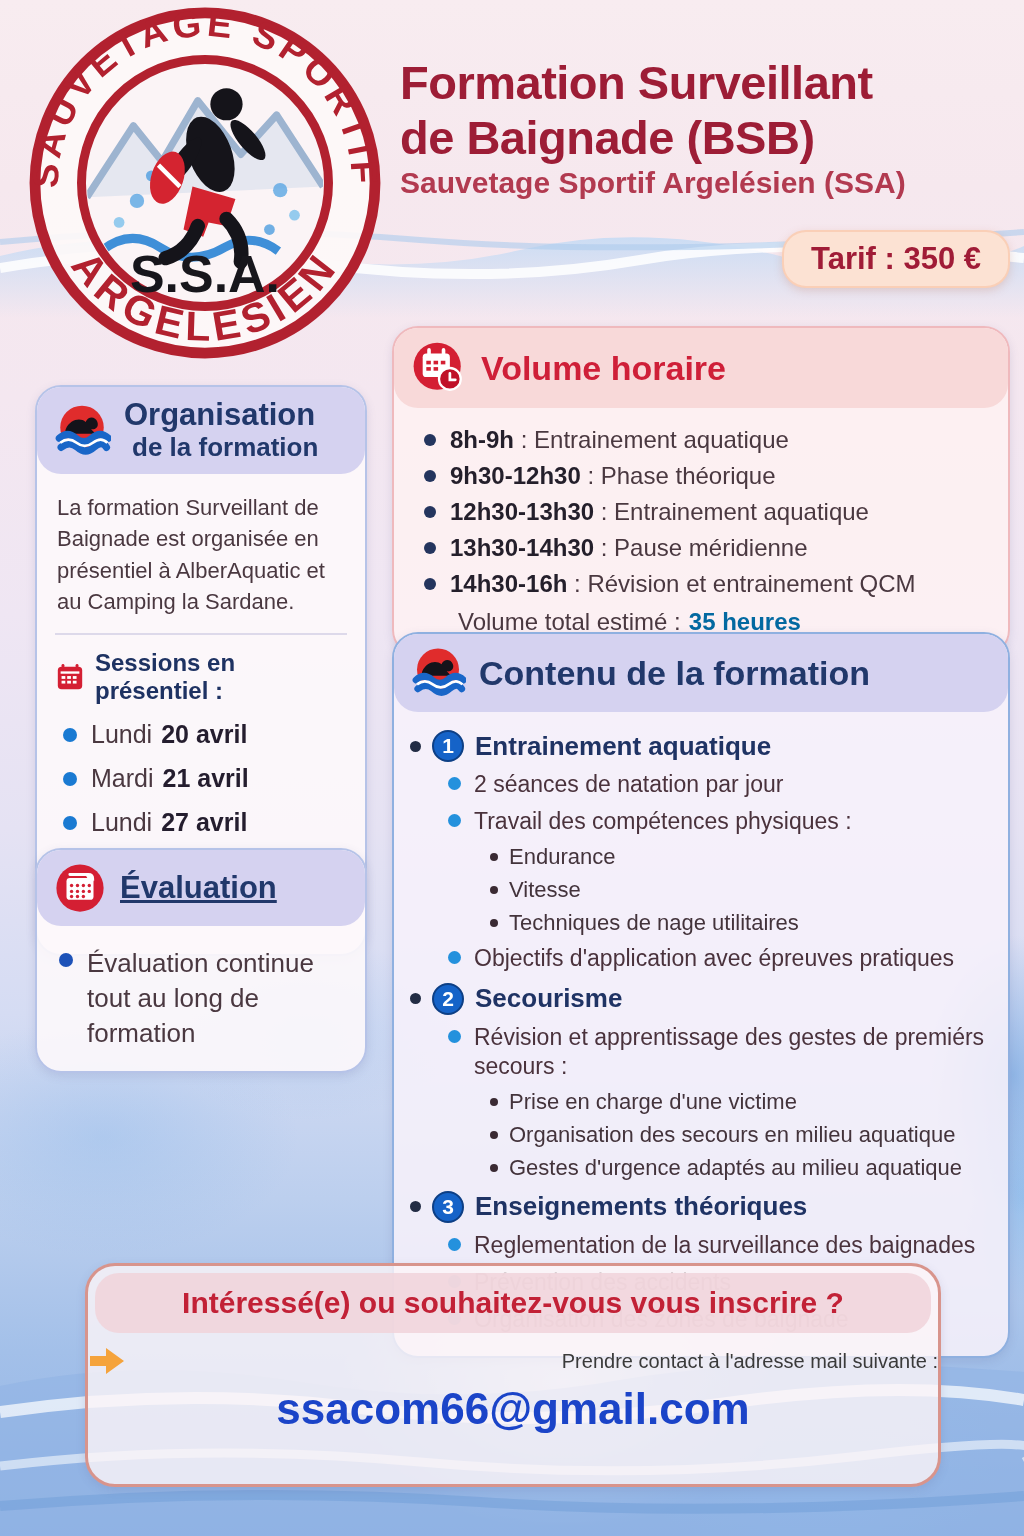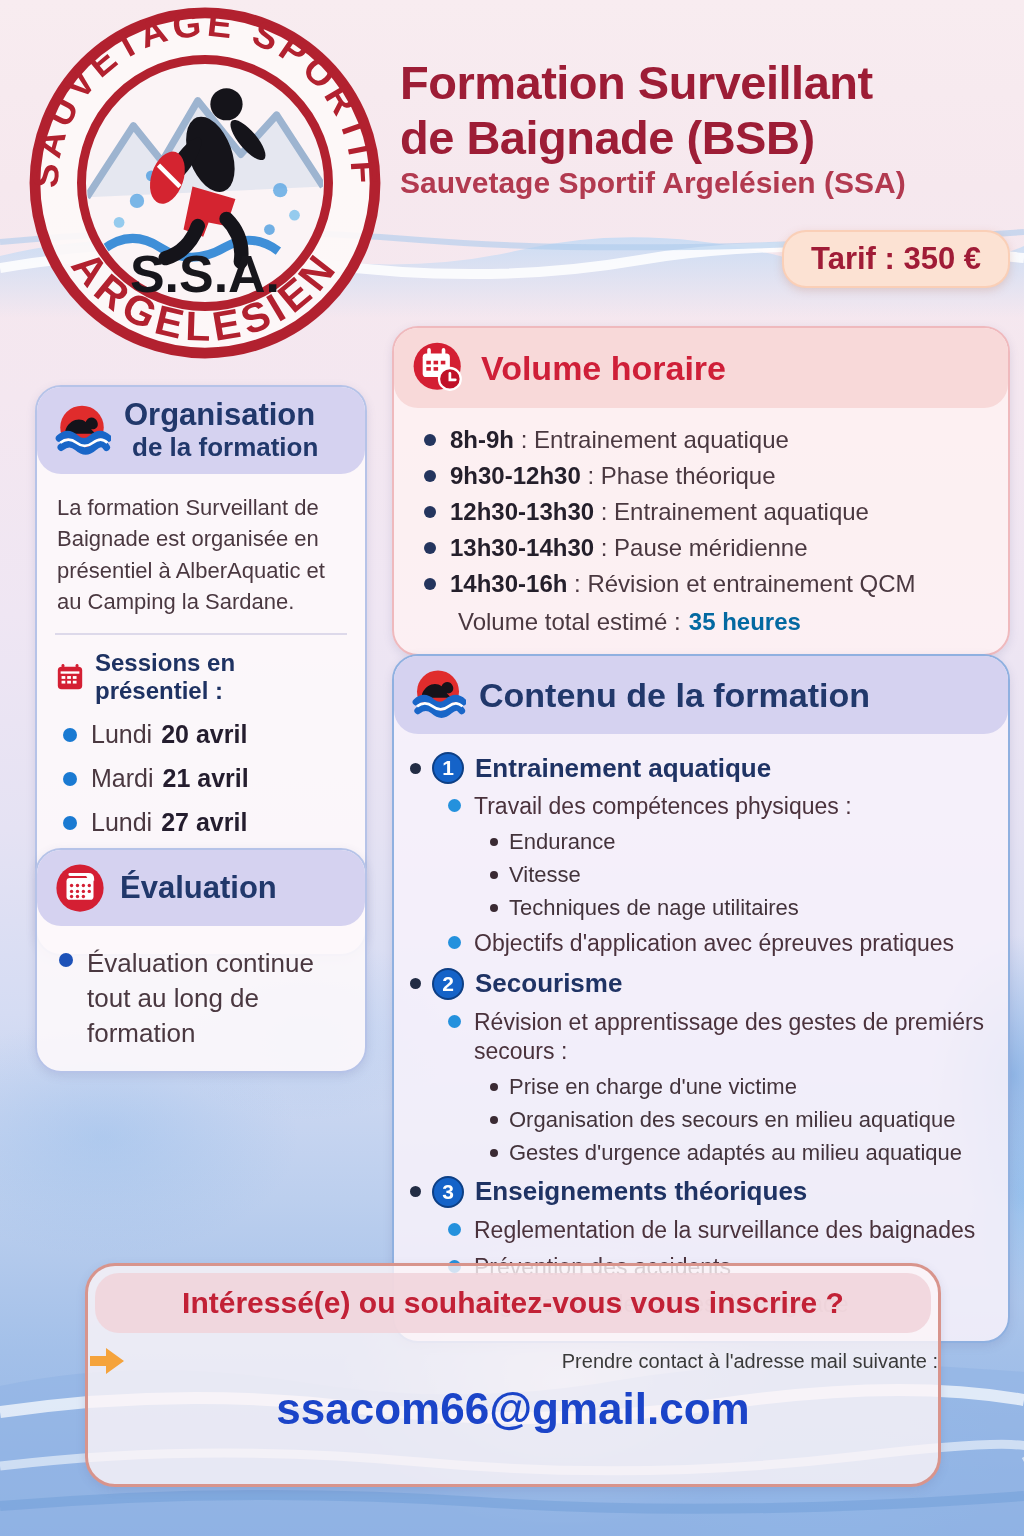--- a/index.html
+++ b/index.html
@@ -47,40 +47,40 @@
   .sessions-header{display:flex;gap:10px;align-items:center;font-size:24px;
                    font-weight:800;color:#1e3262;}
   .session-row{display:flex;align-items:center;margin:15px 0 15px 8px;font-size:25px;}
   .dot{width:14px;height:14px;border-radius:50%;background:#1a7ad2;flex:none;margin-right:14px;}
   .session-day{color:#4a3840;margin-right:9px;}
   .session-date{font-weight:bold;color:#241d2e;}
 
   
   .eval-card{left:35px;top:848px;width:332px;min-height:158px;
              background:rgba(253,248,251,.9);border:2px solid #b6c3e8;}
-  .eval-title{font-size:31px;font-weight:800;color:#21386b;}
+  .eval-title{font-size:31px;font-weight:800;color:#21386b;text-decoration:underline;}
   .eval-item{display:flex;font-size:26px;color:#4a3840;line-height:1.35;margin:10px 4px 6px;}
   .eval-item .dot{background:#1d52b8;margin-top:7px;}
 
   
   .volume-card{left:392px;top:326px;width:618px;min-height:288px;
                background:rgba(253,240,242,.93);border:2px solid #efb9bd;}
   .pink{background:#f8d9d9;}
   .volume-title{font-size:34px;font-weight:800;color:#cf1f38;}
   .vol-row{display:flex;align-items:baseline;margin:8px 0 8px 12px;font-size:24px;}
   .vol-dot{width:12px;height:12px;background:#24355e;border-radius:50%;
            align-self:center;flex:none;margin-right:14px;}
   .vol-time{font-weight:bold;color:#241f2b;}
   .vol-sep{color:#4a3840;white-space:pre;}
   .vol-label{color:#4a3840;}
   .vol-total{margin:10px 0 4px 46px;font-size:24px;color:#4a3840;}
   .vol-total-val{font-weight:bold;color:#0369a1;margin-left:8px;}
 
   
-  .contenu-card{left:392px;top:654px;width:618px;min-height:608px;
+  .contenu-card{left:392px;top:632px;width:618px;min-height:608px;
                 background:rgba(247,241,250,.87);border:2px solid #8fb0e0;}
   .contenu-title{font-size:34px;font-weight:800;color:#21386b;}
   .c-body{padding:8px 16px 14px;}
   .c-sec-head{display:flex;align-items:center;gap:11px;margin:10px 0 4px;}
   .sec-dot{width:11px;height:11px;background:#222c44;border-radius:50%;flex:none;}
   .num-circle{width:32px;height:32px;border-radius:50%;background:#1563c8;color:#fff;
               font-weight:bold;font-size:21px;display:flex;align-items:center;
               justify-content:center;border:2px solid #0d3f85;box-sizing:border-box;flex:none;}
   .c-sec-title{font-size:26px;font-weight:800;color:#1f3364;}
   .l2{display:flex;margin:8px 0 8px 38px;font-size:23px;color:#4a323c;line-height:1.26;}
@@ -345,20 +345,24 @@
     </div>
     <div class="c-body">
 
       <div class="c-sec-head">
         <span class="sec-dot"></span>
         <span class="num-circle">1</span>
         <span class="c-sec-title">Entrainement aquatique</span>
       </div>
       <div class="l2">
           <span class="dot2"></span>
+          <span>2 séances de natation par jour</span>
+        </div>
+      <div class="l2">
+          <span class="dot2"></span>
           <span>Travail des compétences physiques :</span>
         </div>
       <div class="l3">
           <span class="dot3"></span>
           <span>Endurance</span>
         </div>
       <div class="l3">
           <span class="dot3"></span>
           <span>Vitesse</span>
         </div>

